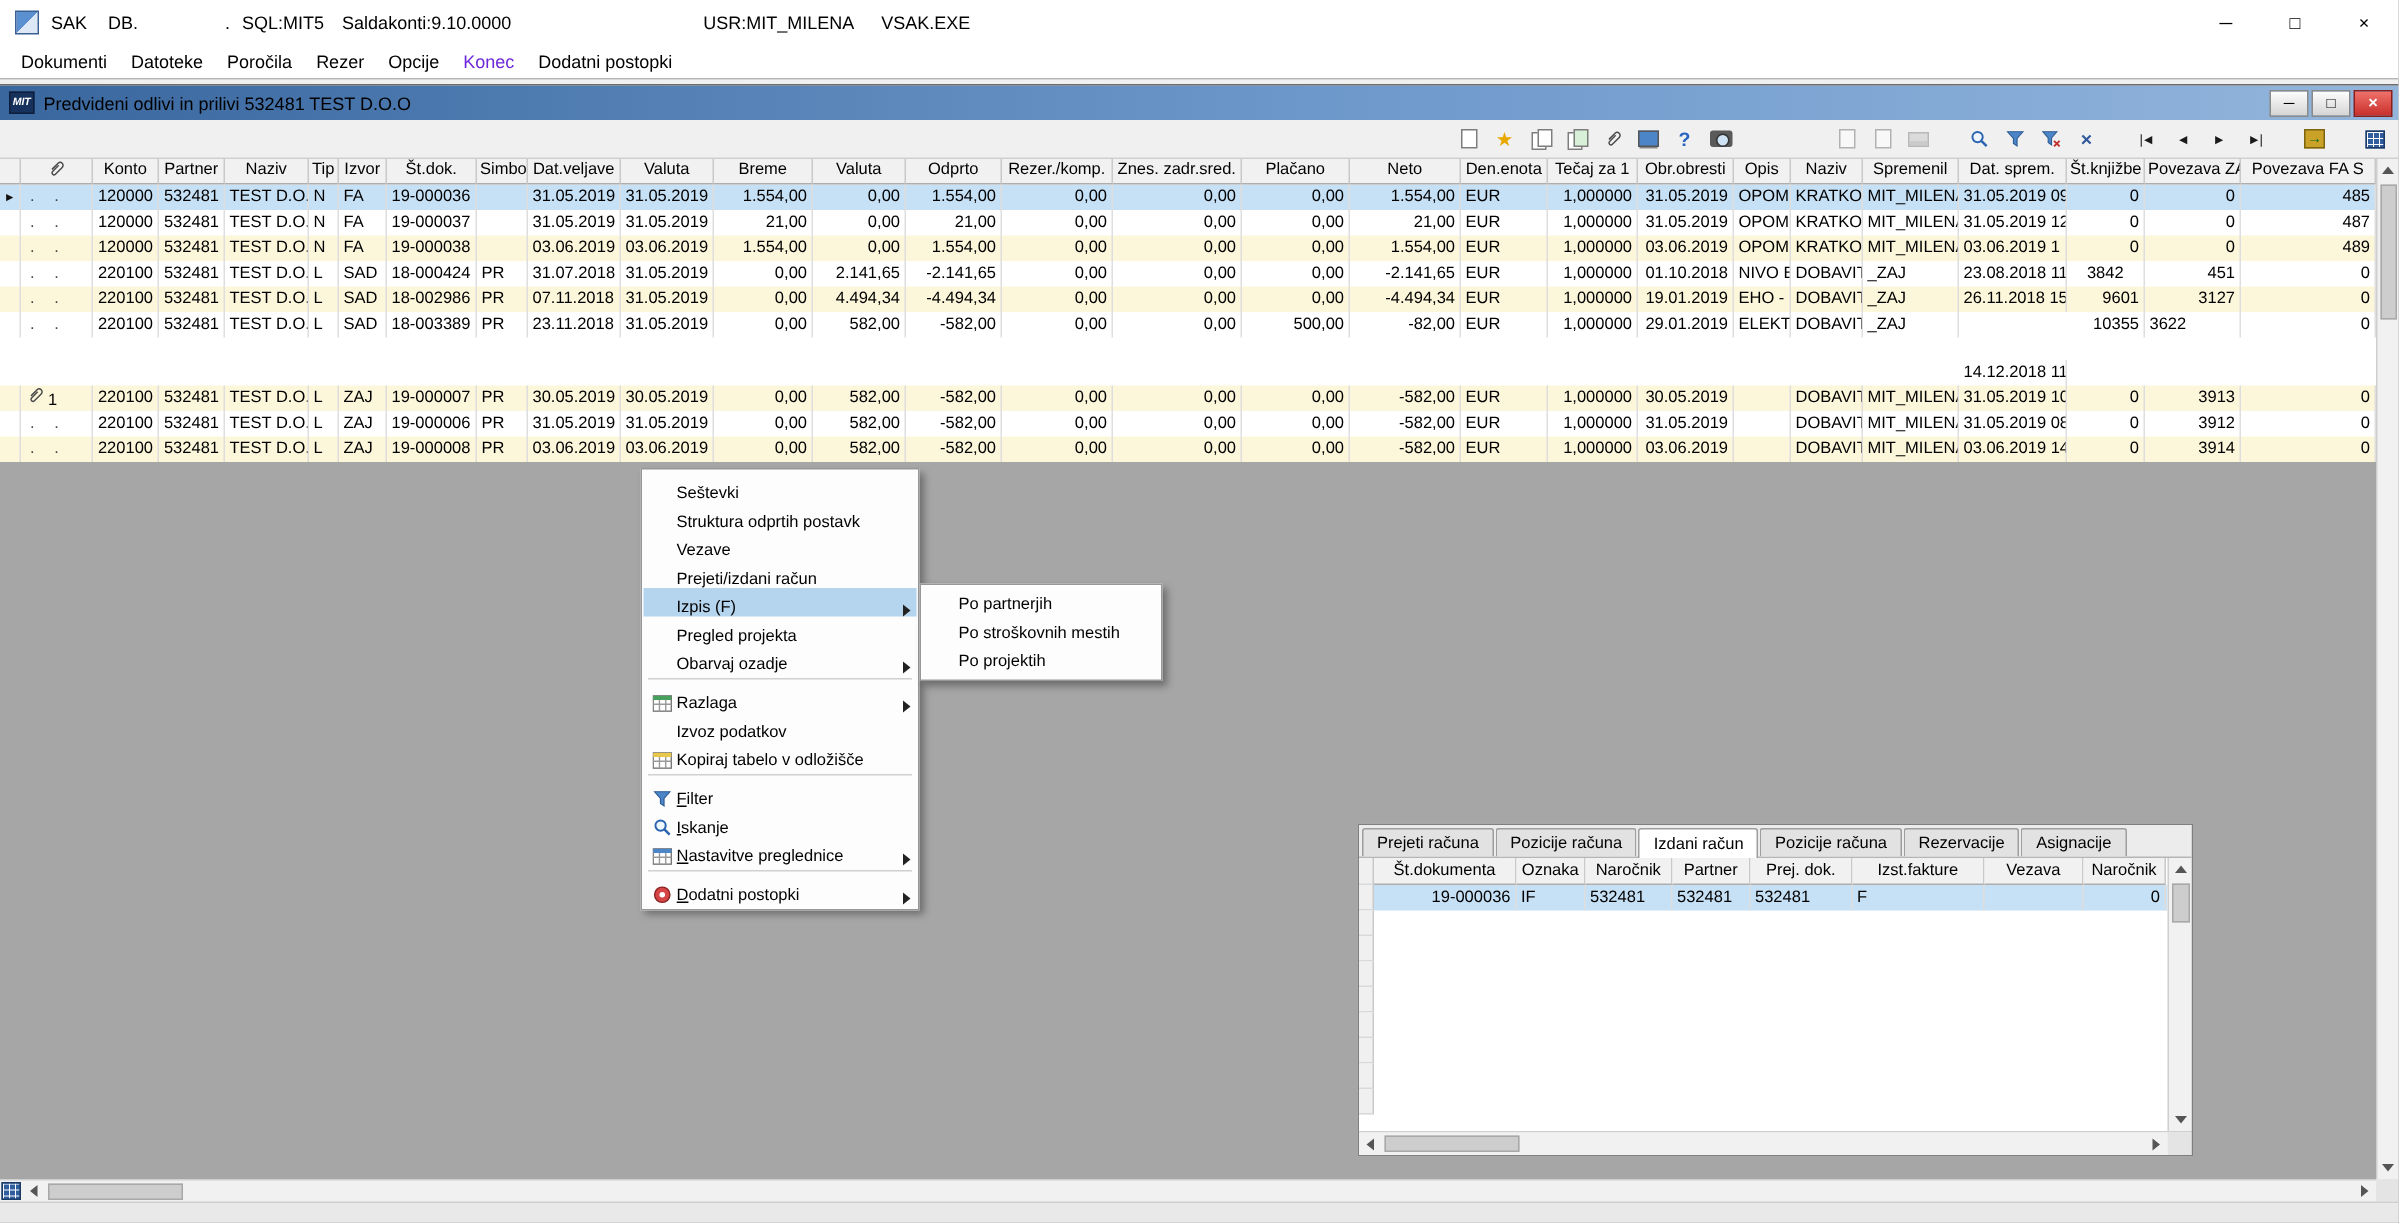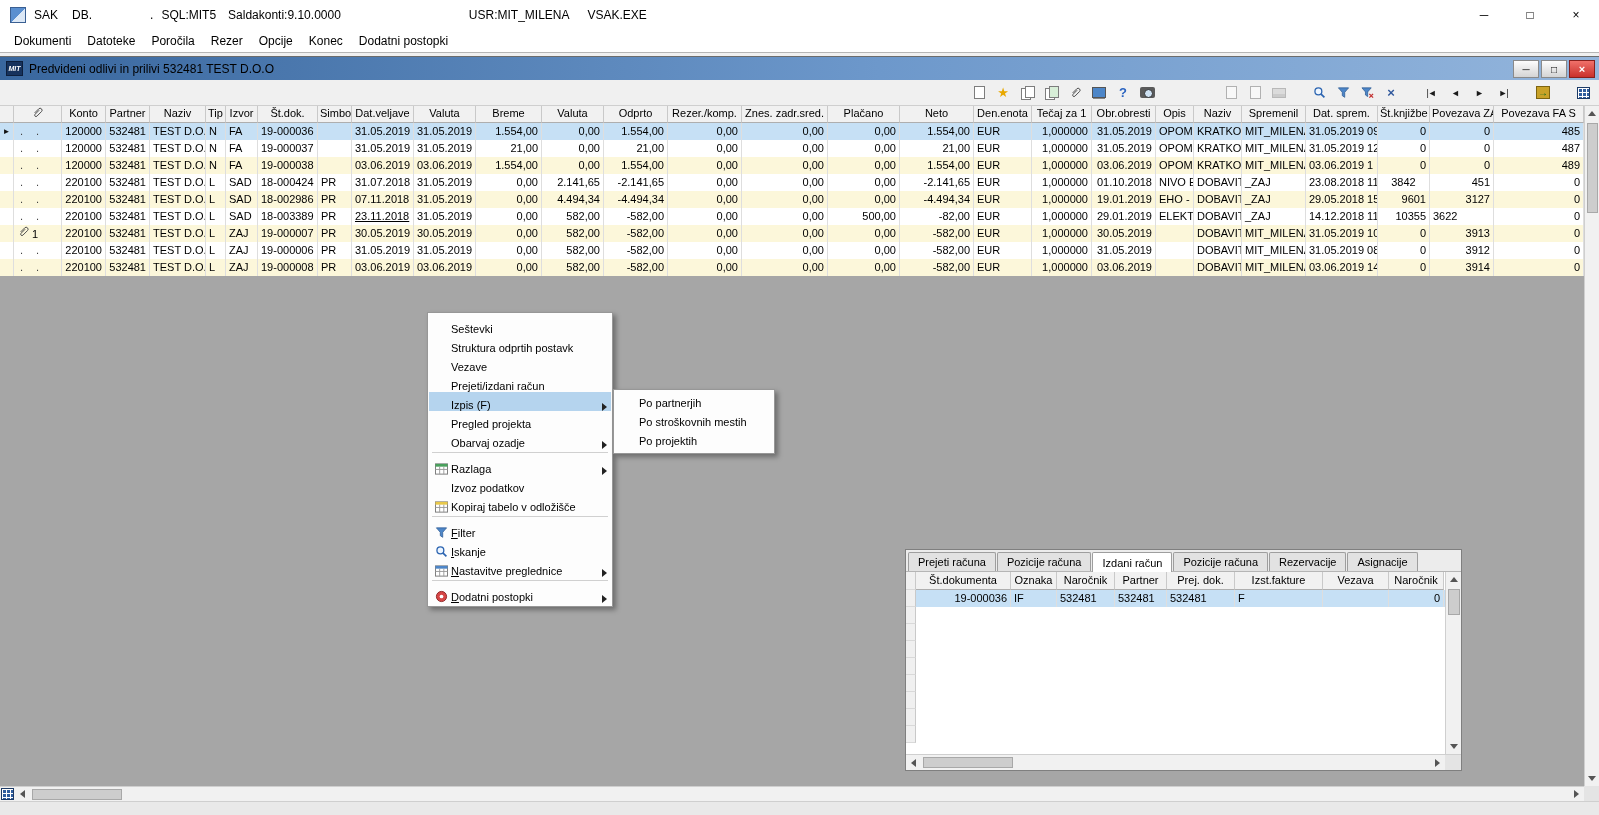--- a/index.html
+++ b/index.html
@@ -12,21 +12,21 @@
     background:linear-gradient(135deg,#5a8fd0 50%,#dce8f6 50%)}
   .tseg{white-space:nowrap}
   .seg-db{margin-left:14px}.seg-dot{margin-left:58px}.seg-sql{margin-left:8px}
   .seg-ver{margin-left:12px}.seg-usr{margin-left:128px}.seg-exe{margin-left:18px}
   .win-controls{position:absolute;right:0;top:0;height:30px;display:flex}
   .wc{width:46px;height:30px;display:flex;align-items:center;justify-content:center;font-size:12px}
 
   
   .menubar{position:absolute;left:0;top:30px;width:1599px;height:23px;background:#fff;border-bottom:1px solid #b5b5b5;display:flex;align-items:center;padding-left:6px}
   .menu-item{padding:0 8px;height:100%;display:flex;align-items:center;white-space:nowrap}
-  .menu-item.disabled{color:#000000}
+  .menu-item.disabled{color:#6d28d9}
 
   
   .mdi-titlebar{position:absolute;left:0;top:56px;width:1599px;height:24px;
     background:linear-gradient(90deg,#39679e 0%,#6d98cb 55%,#93b5dc 100%);
     display:flex;align-items:center;border-top:1px solid #6c6c6c}
   .mit-icon{width:17px;height:15px;background:#16325c;color:#fff;font-size:7px;font-style:italic;font-weight:bold;
     display:flex;align-items:center;justify-content:center;margin:0 6px;border:1px solid #0d1f3c}
   .mdi-title{white-space:nowrap}
   .mdi-controls{position:absolute;right:4px;top:3px;display:flex;gap:2px}
   .mc{width:26px;height:18px;background:linear-gradient(#fdfdfd,#d4d4d4);border:1px solid #8a8a8a;
@@ -427,51 +427,51 @@
         <div class="g-cell" style="width: 74px; text-align: right;">0,00</div>
         <div class="g-cell" style="width: 86px; text-align: right;">0,00</div>
         <div class="g-cell" style="width: 72px; text-align: right;">0,00</div>
         <div class="g-cell" style="width: 74px; text-align: right;">-4.494,34</div>
         <div class="g-cell" style="width: 58px; text-align: left;">EUR</div>
         <div class="g-cell" style="width: 60px; text-align: right;">1,000000</div>
         <div class="g-cell" style="width: 64px; text-align: right;">19.01.2019</div>
         <div class="g-cell" style="width: 38px; text-align: left;">EHO -</div>
         <div class="g-cell" style="width: 48px; text-align: left;">DOBAVIT</div>
         <div class="g-cell" style="width: 64px; text-align: left;">_ZAJ</div>
-        <div class="g-cell" style="width: 72px; text-align: left;">29.05.2018 15</div>
+        <div class="g-cell" style="width: 72px; text-align: left;">26.11.2018 15</div>
         <div class="g-cell" style="width: 52px; text-align: right;">9601</div>
         <div class="g-cell" style="width: 64px; text-align: right;">3127</div>
         <div class="g-cell" style="width: 90px; text-align: right;">0</div>
       </div>
       <div class="g-row">
         <div class="g-cell g-ind"></div>
         <div class="g-cell g-att attdots">. .</div>
         <div class="g-cell" style="width: 44px; text-align: right;">220100</div>
         <div class="g-cell" style="width: 44px; text-align: right;">532481</div>
         <div class="g-cell" style="width: 56px; text-align: left;">TEST D.O.O</div>
         <div class="g-cell" style="width: 20px; text-align: left;">L</div>
         <div class="g-cell" style="width: 32px; text-align: left;">SAD</div>
         <div class="g-cell" style="width: 60px; text-align: left;">18-003389</div>
         <div class="g-cell" style="width: 34px; text-align: left;">PR</div>
-        <div class="g-cell" style="width: 62px; text-align: left; text-decoration: underline;">23.11.2018</div>
+        <div class="g-cell" style="width: 62px; text-align: left;">23.11.2018</div>
         <div class="g-cell" style="width: 62px; text-align: left;">31.05.2019</div>
         <div class="g-cell" style="width: 66px; text-align: right;">0,00</div>
         <div class="g-cell" style="width: 62px; text-align: right;">582,00</div>
         <div class="g-cell" style="width: 64px; text-align: right;">-582,00</div>
         <div class="g-cell" style="width: 74px; text-align: right;">0,00</div>
         <div class="g-cell" style="width: 86px; text-align: right;">0,00</div>
         <div class="g-cell" style="width: 72px; text-align: right;">500,00</div>
         <div class="g-cell" style="width: 74px; text-align: right;">-82,00</div>
         <div class="g-cell" style="width: 58px; text-align: left;">EUR</div>
         <div class="g-cell" style="width: 60px; text-align: right;">1,000000</div>
         <div class="g-cell" style="width: 64px; text-align: right;">29.01.2019</div>
         <div class="g-cell" style="width: 38px; text-align: left;">ELEKT</div>
         <div class="g-cell" style="width: 48px; text-align: left;">DOBAVIT</div>
         <div class="g-cell" style="width: 64px; text-align: left;">_ZAJ</div>
-        <div class="g-cell" style="width: 72px; text-align: center;">14.12.2018 11</div>
+        <div class="g-cell" style="width: 72px; text-align: center; margin-top: 32px;">14.12.2018 11</div>
         <div class="g-cell" style="width: 52px; text-align: right;">10355</div>
         <div class="g-cell" style="width: 64px; ">3622</div>
         <div class="g-cell" style="width: 90px; text-align: right;">0</div>
       </div>
       <div class="g-row cream">
         <div class="g-cell g-ind"></div>
         <div class="g-cell g-att"><svg width="13" height="13" viewBox="0 0 16 16">
             <path d="M4.5 8.5 L9.5 3.5 a2.4 2.4 0 0 1 3.4 3.4 L7.3 12.5 a1.6 1.6 0 0 1 -2.3 -2.3 L10 5.2" fill="none" stroke="#4a4a4a" stroke-width="1.2"></path>
           </svg><span class="attn">1</span></div>
         <div class="g-cell" style="width: 44px; text-align: right;">220100</div>

